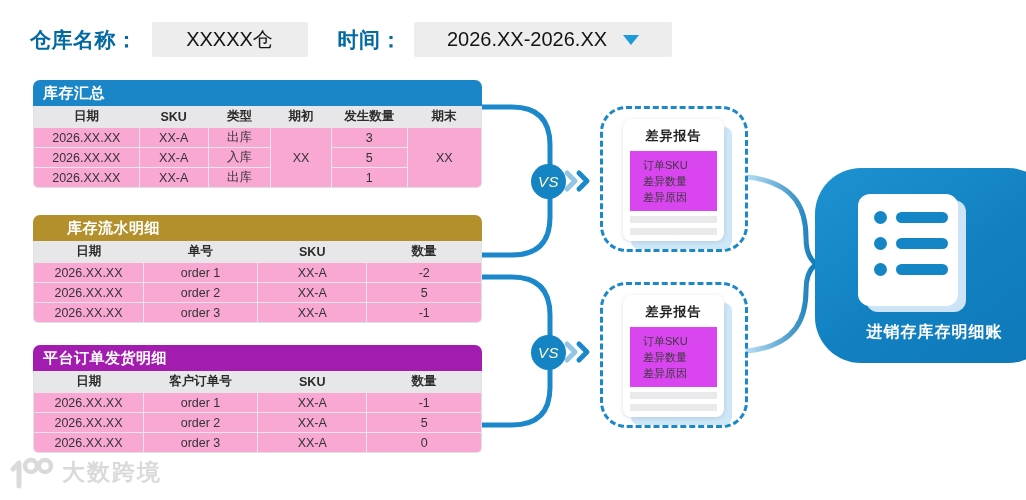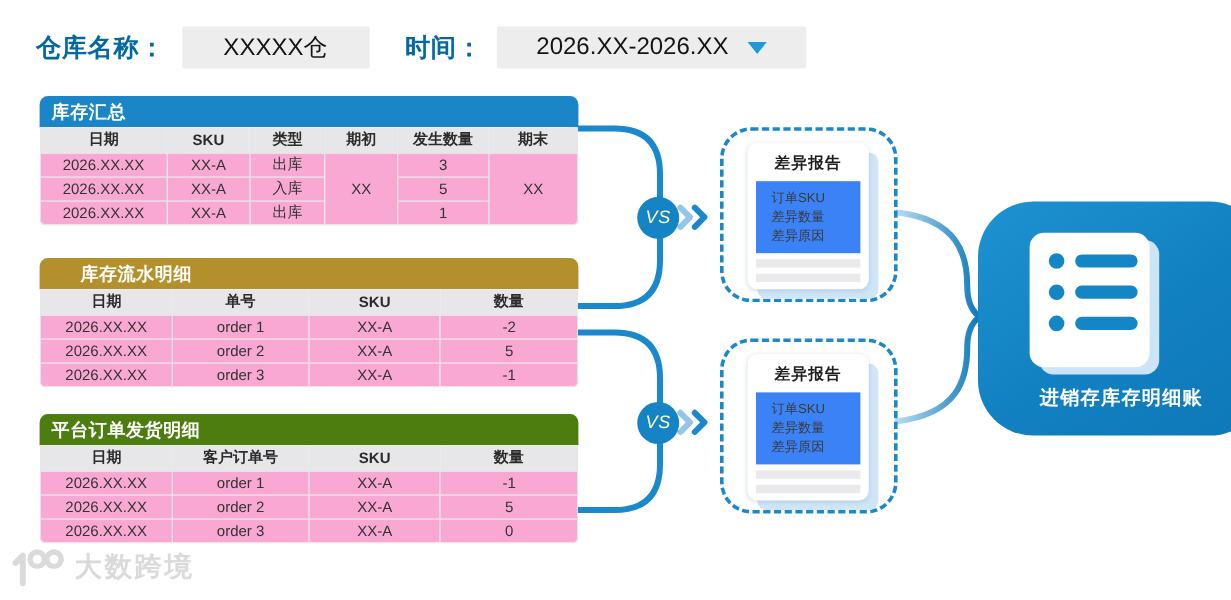--- a/index.html
+++ b/index.html
@@ -21,36 +21,36 @@
   .tbl{position:absolute;left:33px;width:449px;}
   .tbl-head{height:26px;border-radius:7px 7px 0 0;color:#fff;font-weight:700;font-size:15px;
     display:flex;align-items:center;padding-left:10px;box-sizing:border-box;letter-spacing:.5px;}
   .tbl-body{border:1px solid #dfe0e3;border-top:none;border-radius:0 0 5px 5px;overflow:hidden;background:#fff;}
   table{width:100%;border-collapse:collapse;table-layout:fixed;}
   th{background:#e7e7e9;font-weight:700;font-size:12.5px;color:#2b2b2b;height:21px;border:none;padding:0;}
   td{font-size:12.5px;color:#333;height:19px;text-align:center;padding:0;
     border-top:1px solid #e7e7ea;border-left:1px solid #e7e7ea;background:#f9a8d4;}
   td:first-child{border-left:none;}
   #t1{top:80px;} #t2{top:215px;} #t3{top:345px;}
-  .head-blue{background:#1b86c7;} .head-gold{background:#b3902c;padding-left:34px;} .head-green{background:#4d7c0f;}
+  .head-blue{background:#1b86c7;} .head-gold{background:#b3902c;padding-left:34px;} .head-green{background:#a21caf;}
   
   #wires{position:absolute;left:0;top:0;pointer-events:none;}
   .vs{position:absolute;width:35px;height:35px;border-radius:50%;background:#1584c4;color:#fef9c3;
     font-weight:400;font-style:italic;font-size:15px;display:flex;align-items:center;justify-content:center;
     letter-spacing:.5px;}
   #vs1{left:531px;top:164px;} #vs2{left:531px;top:335px;}
   
   .report-frame{position:absolute;left:600px;width:148px;height:146px;border:3px dashed #1a88ca;
     border-radius:26px;box-sizing:border-box;}
   #rf1{top:106px;} #rf2{top:282px;}
   .card-shadow{position:absolute;left:28px;top:18px;width:101px;height:122px;background:#cfe6f7;border-radius:8px;}
   .card{position:absolute;left:20px;top:10px;width:101px;height:122px;background:#fff;border-radius:8px;
     box-shadow:0 1px 4px rgba(40,90,130,.18);}
   .card-title{text-align:center;font-weight:800;font-size:13px;color:#1e1e1e;margin-top:8px;letter-spacing:1px;}
-  .card-fields{width:87px;margin:6px auto 0;background:#3b82f6;box-sizing:border-box;
+  .card-fields{width:87px;margin:6px auto 0;background:#d946ef;box-sizing:border-box;
     padding:6px 4px 6px 13px;font-size:11px;color:#3a3a3a;line-height:16px;}
   .card-bar{width:87px;height:7px;background:#eaeaec;margin:5px auto 0;}
   
   .output-box{position:absolute;left:815px;top:168px;width:239px;height:195px;border-radius:46px;
     background:linear-gradient(145deg,#1e92d1 0%,#1180c1 55%,#0f78b8 100%);}
   .doc-back{position:absolute;left:51px;top:32px;width:100px;height:112px;background:#cde4f6;border-radius:12px;}
   .doc-front{position:absolute;left:43px;top:26px;width:100px;height:112px;background:#fff;border-radius:12px;
     box-sizing:border-box;padding:17px 0 0 16px;}
   .doc-row{display:flex;align-items:center;gap:9px;margin-bottom:13px;}
   .doc-dot{width:13px;height:13px;border-radius:50%;background:#1486c6;}

